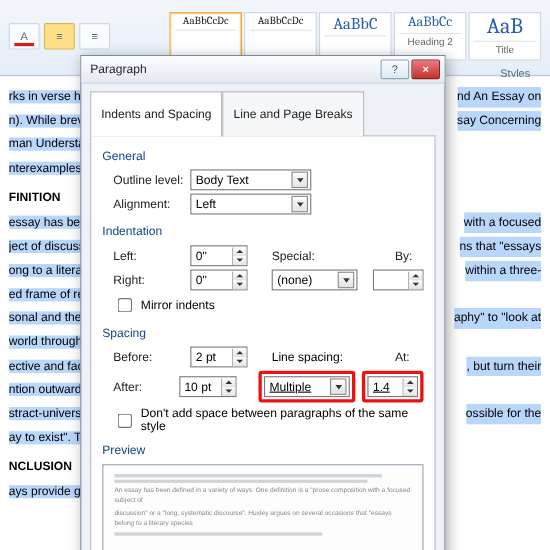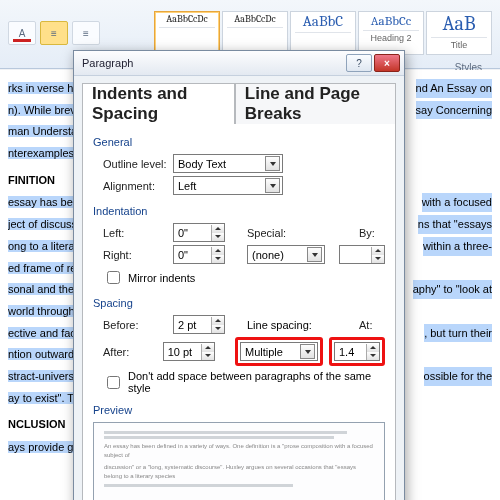--- a/index.html
+++ b/index.html
@@ -17,40 +17,40 @@
   .doc { position:absolute; left:0; top:70px; right:0; bottom:0; background:#fff; padding:6px 8px; color:#000; font-size:11px; line-height:1.7; }
   .doc .hl { background:#b9d6fb; }
   .doc p { margin:3px 0; white-space:nowrap; overflow:hidden; }
   .doc h4 { margin:8px 0 4px 0; font-size:11px; font-weight:bold; }
   .dialog { position:absolute; left:73px; top:50px; width:330px; background:#eef2f6; border:1px solid #7a8ba0; box-shadow:2px 3px 12px rgba(0,0,0,.35); }
   .titlebar { background:linear-gradient(#fdfdfe,#e3e9f1); border-bottom:1px solid #c5d0de; display:flex; align-items:center; padding:3px 4px 3px 8px; font-size:11px; color:#223; }
   .titlebar .title { flex:1; }
   .tbn { width:24px; height:16px; border:1px solid #8fa3bb; background:linear-gradient(#fafcff,#dfe7f1); border-radius:2px; margin-left:2px; display:flex; align-items:center; justify-content:center; font-size:10px; color:#394b63; }
   .tbn.close { background:linear-gradient(#e78,#c33528); border-color:#8a231a; color:#fff; font-weight:bold; }
   .tabs { display:flex; padding:6px 8px 0 8px; gap:0; }
-  .tab { padding:0 9px; font-size:17px; border:1px solid #b6b9bd; background:#f6f7f9; border-bottom:none; position:relative; top:1px; color:#222;font-weight:bold; }
+  .tab { padding:14px 9px; font-size:11px; border:1px solid #b6b9bd; background:#f6f7f9; border-bottom:none; position:relative; top:1px; color:#222; }
   .tab.active { background:#fff; z-index:2; }
   .tab-body { margin:0 8px 8px 8px; background:#fff; border:1px solid #b6b9bd; padding:8px 10px 10px 10px; }
   .group { margin-bottom:10px; }
   .group-title { color:#15428b; font-size:11px; margin:4px 0 6px 0; }
   .row { display:flex; align-items:center; margin:3px 0; gap:6px; }
   .row label.fld { width:64px; text-align:left; color:#222; }
   .row label.fld.indent { padding-left:10px; }
   .select, .spin, .txt { border:1px solid #7a7a7a; background:#fff; font-size:11px; font-family:inherit; box-sizing:border-box; height:19px; }
   .select { display:flex; align-items:center; padding:0 2px 0 4px; min-width:90px; justify-content:space-between; }
   .select .arrow-btn { width:13px; height:13px; border:1px solid #888; background:linear-gradient(#fdfdfd,#e2e2e2); display:flex; align-items:center; justify-content:center; }
   .arrow-down { width:0; height:0; border-left:3px solid transparent; border-right:3px solid transparent; border-top:4px solid #333; }
   .spin { display:flex; align-items:center; min-width:52px; padding-left:4px; }
   .spin .val { flex:1; }
   .spin .spin-btns { display:flex; flex-direction:column; border-left:1px solid #aaa; }
   .spin .sb { width:12px; height:8px; background:linear-gradient(#fdfdfd,#e2e2e2); display:flex; align-items:center; justify-content:center; }
   .sa-up { width:0; height:0; border-left:3px solid transparent; border-right:3px solid transparent; border-bottom:3px solid #333; }
   .sa-dn { width:0; height:0; border-left:3px solid transparent; border-right:3px solid transparent; border-top:3px solid #333; }
   .chk { display:flex; align-items:center; gap:5px; margin:4px 0 2px 10px; font-size:11px; }
-  .ring-red { border:3px solid #e11; border-radius:3px; padding:2px; }
+  .ring-red { border:3px solid #e11; border-radius:3px; padding:2px;text-decoration:underline; }
   .preview-box { border:1px solid #94a1b0; height:72px; background:#fdfdfe; margin-top:4px; padding:6px 10px; overflow:hidden; }
   .preview-box .pline { height:3px; background:#d0d4d8; margin:2px 0; }
   .preview-box .ptxt { font-size:6px; color:#888; line-height:1.5; margin:3px 0; }
   .col-gap { width:10px; }
 </style>
 </head>
 <body>
 
 <div class="ribbon">
   <div class="tool fontcolor">A</div>

